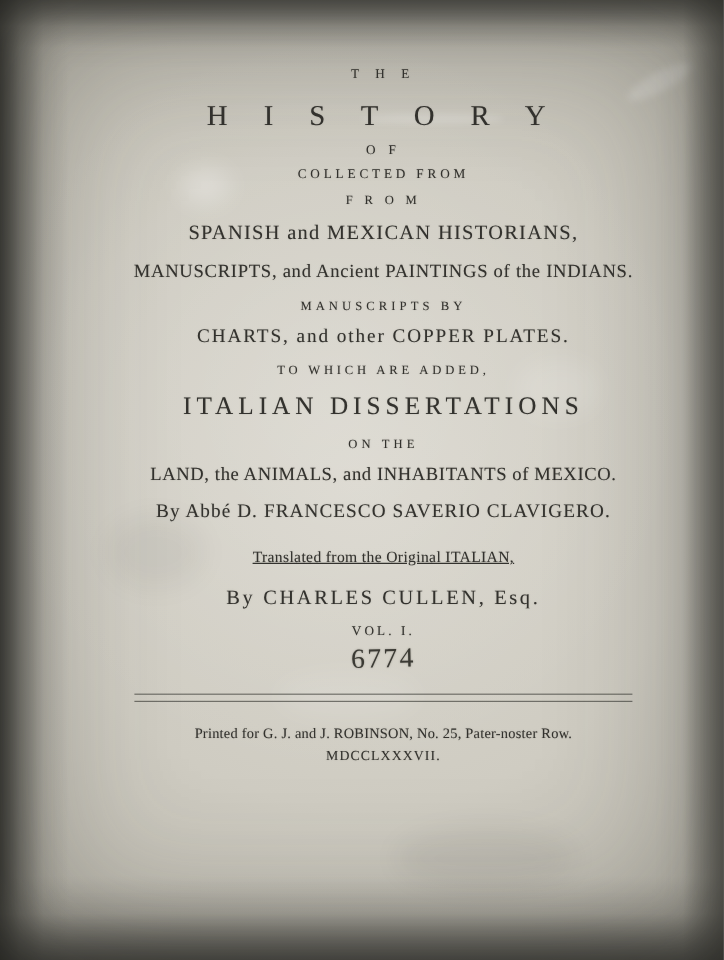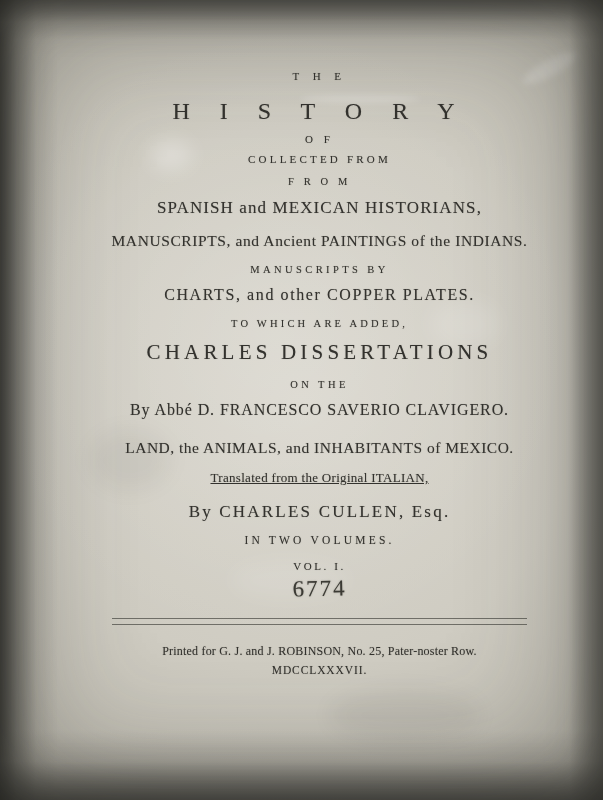--- a/index.html
+++ b/index.html
@@ -68,21 +68,21 @@
     position: absolute;
     border-radius: 50%;
     pointer-events: none;
     filter: blur(10px);
   }
 
   #textblock {
     position: absolute;
     left: 62px;
     right: 26px;
-    top: 70px;
+    top: 56px;
     text-align: center;
     color: #2c2c2a;
   }
 
   .ln {
     display: block;
     white-space: nowrap;
     color: #33322e;
     text-shadow: 0 0 1px rgba(120,118,110,0.55);
   }
@@ -168,31 +168,30 @@
     <span class="ln t-coll">COLLECTED FROM</span>
     <span class="ln t-from">F R O M</span>
 
     <span class="ln t-span">SPANISH and MEXICAN HISTORIANS,</span>
     <span class="ln t-man">MANUSCRIPTS, and Ancient PAINTINGS of the INDIANS.</span>
 
     <span class="ln t-illus">MANUSCRIPTS BY</span>
     <span class="ln t-charts">CHARTS, and other COPPER PLATES.</span>
 
     <span class="ln t-towhich">TO WHICH ARE ADDED,</span>
-    <span class="ln t-crit">CHARLES DISSERTATIONS</span>
+    <span class="ln t-crit">ITALIAN DISSERTATIONS</span>
 
     <span class="ln t-onthe">ON THE</span>
+    <span class="ln t-land">LAND, the ANIMALS, and INHABITANTS of MEXICO.</span>
+
     <span class="ln t-by">By Abbé D. FRANCESCO SAVERIO CLAVIGERO.</span>
-
-    <span class="ln t-land">LAND, the ANIMALS, and INHABITANTS of MEXICO.</span>
 
     <span class="ln t-trans">Translated from the Original ITALIAN,</span>
     <span class="ln t-cullen">By CHARLES CULLEN, Esq.</span>
 
-    <span class="ln t-intwo">IN TWO VOLUMES.</span>
     <span class="ln t-vol">VOL. I.</span>
 
     <span class="t-acc">6774</span>
 
     <div class="rules">
       <div class="rule"></div>
       <div class="rule second"></div>
     </div>
 
     <div class="imprint">

